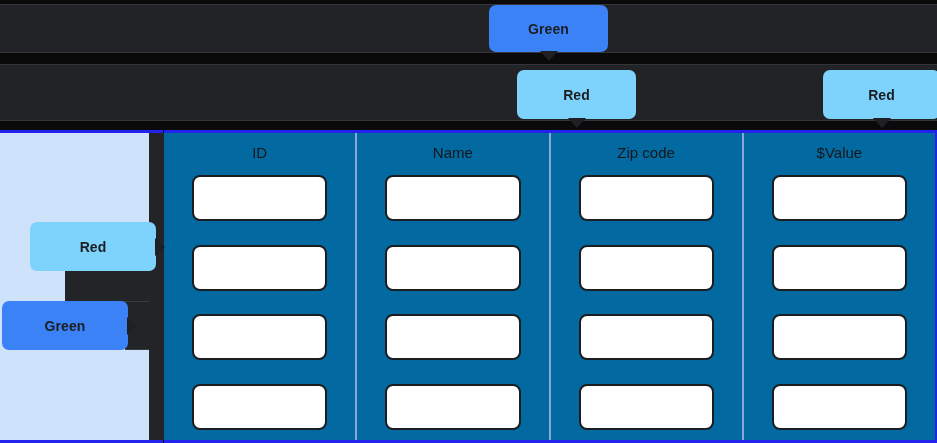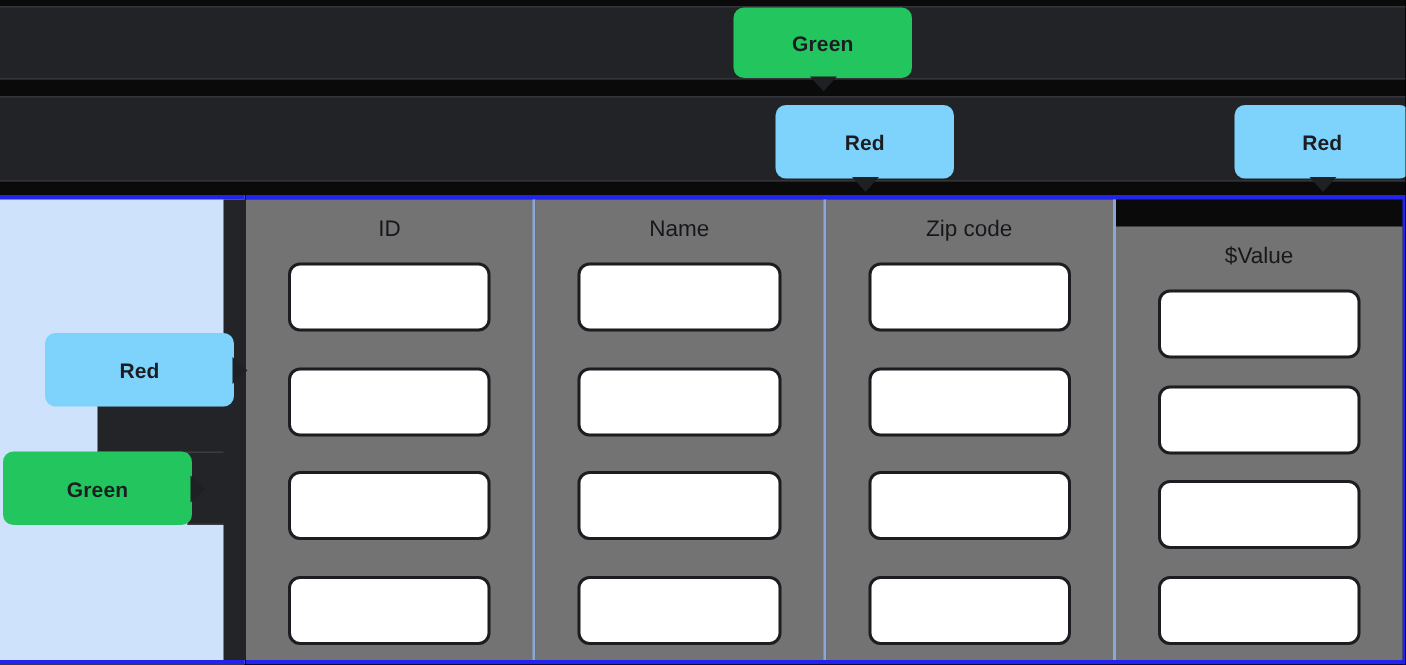--- a/index.html
+++ b/index.html
@@ -39,21 +39,21 @@
     border-radius: 7px;
     display: flex;
     align-items: center;
     justify-content: center;
     font-size: 14px;
     font-weight: bold;
     color: #1b1d21;
     letter-spacing: .1px;
     z-index: 40;
   }
-  .bubble.green { background: #22c55e; text-align: center; }
+  .bubble.green { background: #3b82f6; text-align: center; }
   .bubble.red   { background: #7dd3fc; margin-left: 28px; }
 
   
   .bubble .tip-down {
     position: absolute;
     bottom: -9px;
     left: 50%;
     margin-left: -9px;
     width: 0; height: 0;
     border-left: 9px solid transparent;
@@ -113,28 +113,28 @@
     box-sizing: border-box;
     border-top: 3px solid #2323ee;
     border-bottom: 3px solid #2323ee;
     border-right: 2px solid #2323ee;
     display: flex;
     z-index: 10;
   }
   .col {
     position: relative;
     flex: 1 1 0;
-    background: #737373;
+    background: #0369a1;
     border-right: 2px solid #8aa7d6;
     box-sizing: border-box;
     padding: 0 28px;
     display: flex;
     flex-direction: column;
   }
-  .col:last-child { border-right: none; margin-top: 18px; }
+  .col:last-child { border-right: none; }
   .col-head {
     height: 40px;
     line-height: 40px;
     text-align: center;
     font-size: 15px;
     color: #15171a;
     flex: 0 0 auto;
     white-space: nowrap;
   }
   .cells {

